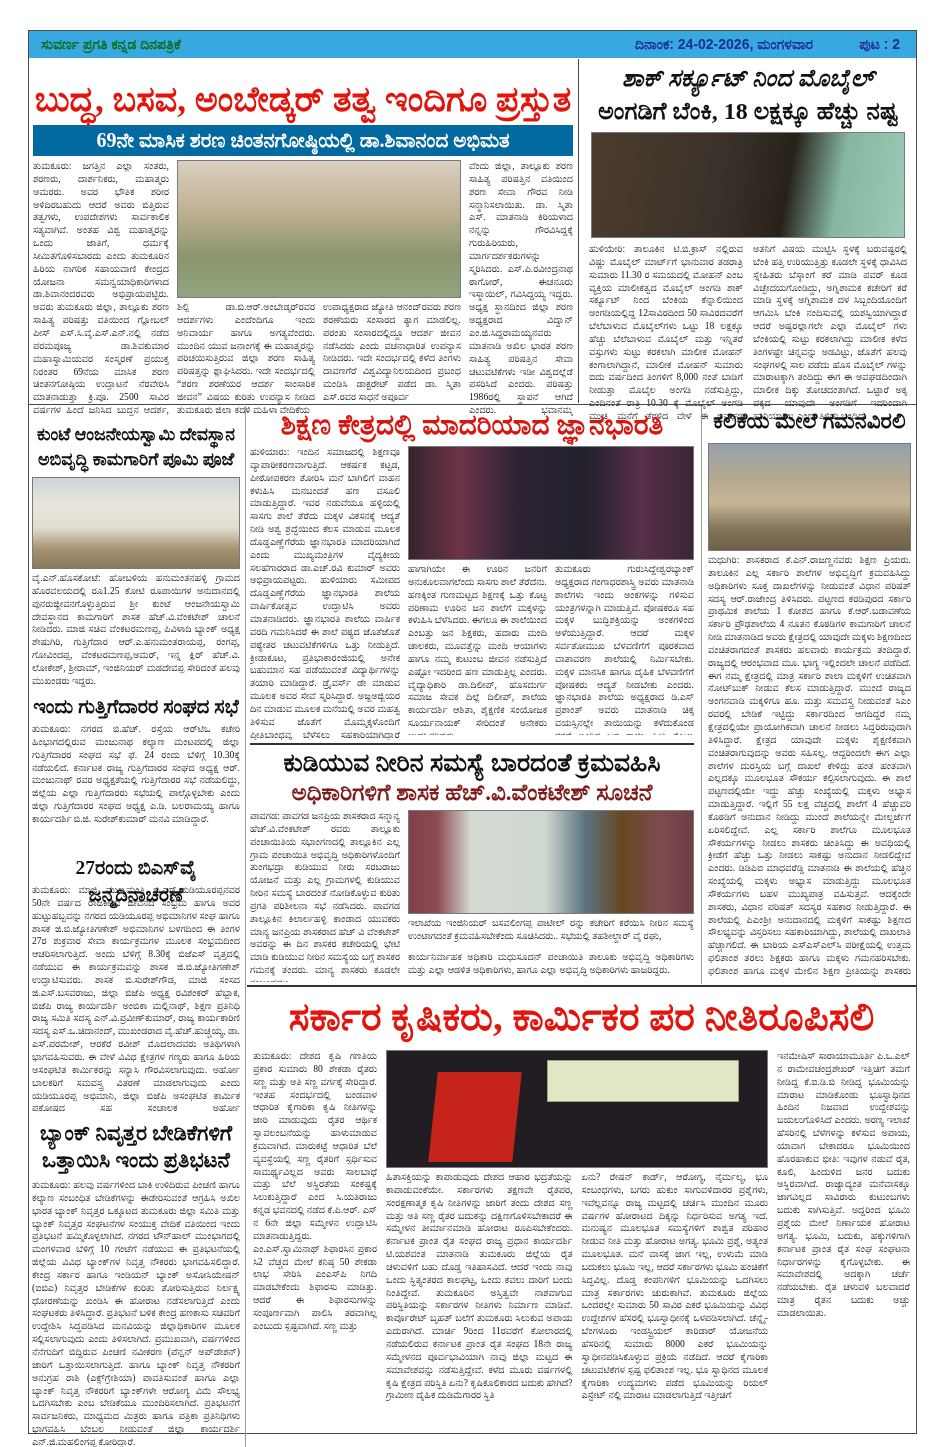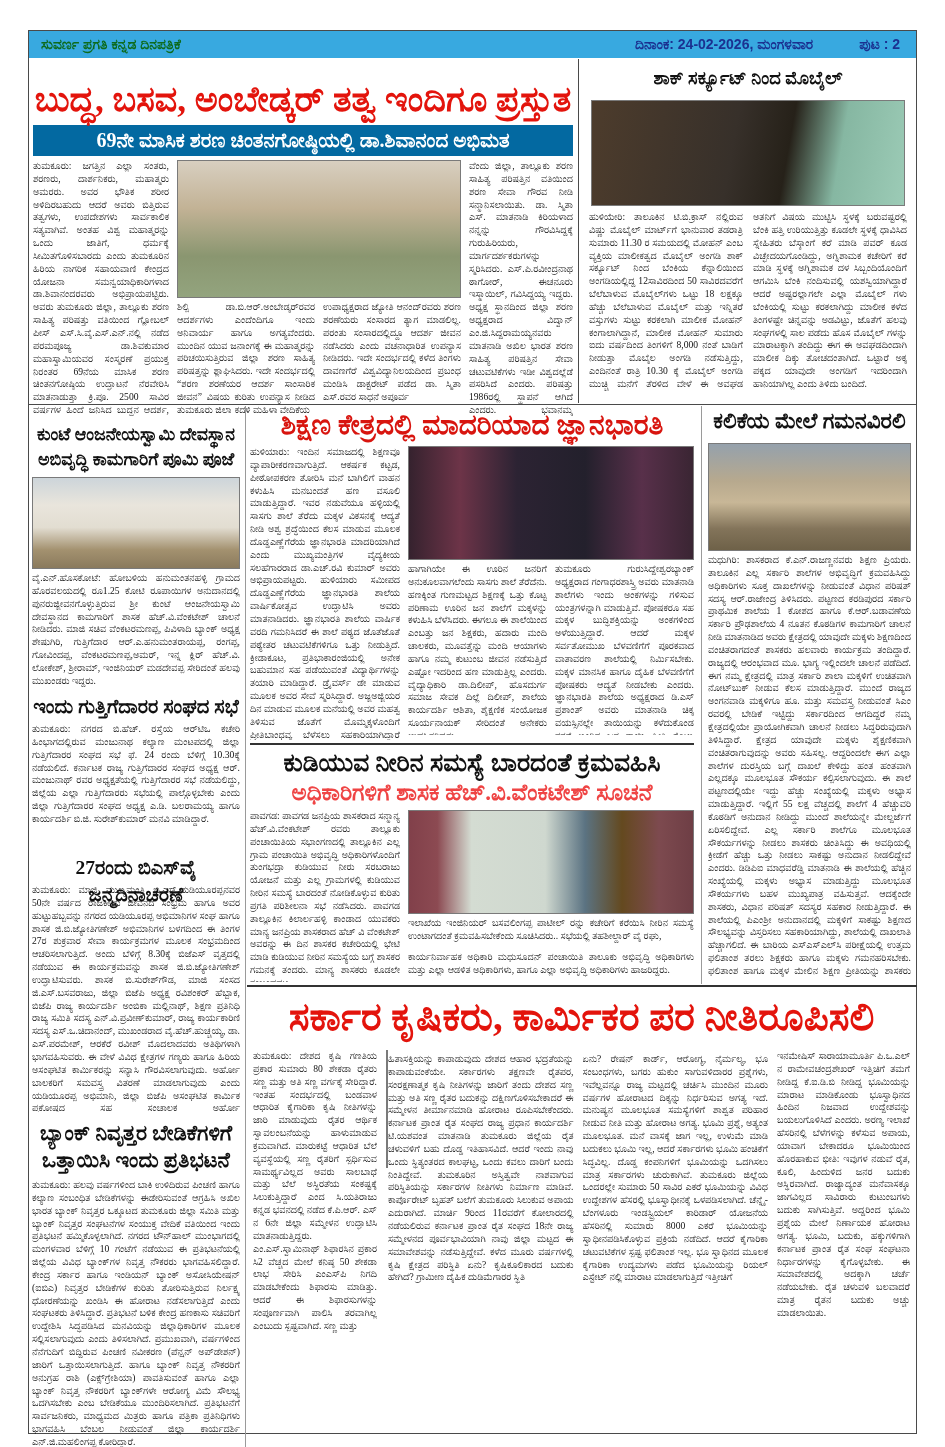--- a/index.html
+++ b/index.html
@@ -25,21 +25,21 @@
   .a1row{display:flex;gap:8px;margin-top:4px;height:256px;}
   .a1c1{width:136px;flex:none;}
   .a1mid{width:284px;flex:none;display:flex;flex-direction:column;}
   .a1mid .ph{height:138px;background:linear-gradient(180deg,#d8cfc0 0%,#c2b295 35%,#8a9670 70%,#93a47e 100%);}
   .a1sub{display:flex;gap:8px;margin-top:3px;height:112px;}
   .a1sub div{flex:1;}
   .a1c4{flex:1;}
   
   .art2{position:absolute;left:578px;top:59px;width:339px;height:344px;box-sizing:border-box;
         border-left:1px solid #4a4a4a;padding:2px 10px 0 10px;}
-  .art2 .hl1{font-size:18px;line-height:34px;}
+  .art2 .hl1{font-size:24px;line-height:34px;font-style:italic;}
   .art2 .hl2{font-size:24px;line-height:32px;}
   .art2 .ph{height:106px;margin:5px 2px;background:linear-gradient(100deg,#4d3c2c 0%,#37302a 45%,#262119 62%,#86b7a2 78%,#9ccbb6 100%);}
   .a2row{display:flex;gap:10px;height:182px;}
   .a2row div{flex:1;}
   
   .leftcol{position:absolute;left:30px;top:406px;width:216px;height:1236px;box-sizing:border-box;
            border-right:1px solid #9a9a9a;padding:16px 5px 0 2px;}
   .kunte-h{font-size:17.5px;line-height:25px;height:52px;}
   .leftcol .ph{height:92px;margin:3px 0;background:linear-gradient(180deg,#cdd5da 0%,#e9e5dc 30%,#e2ddd1 55%,#a3916f 80%,#8a7a5d 100%);}
   .gutti-h,.bsy-h{font-size:19.5px;line-height:27px;height:28px;margin-top:3px;}
@@ -53,39 +53,39 @@
           border-right:1px solid #9a9a9a;padding:0 7px 0 3px;}
   .jnana-h{font-size:28px;line-height:38px;height:40px;color:#d8150f;}
   .jrow{display:flex;gap:8px;height:294px;}
   .jc1{width:150px;flex:none;}
   .jright{flex:1;display:flex;flex-direction:column;}
   .jright .ph{height:114px;background:linear-gradient(90deg,#35222e 0%,#6d3448 18%,#2c2333 38%,#23202c 62%,#58304a 82%,#3a2533 100%);}
   .jsub{display:flex;gap:8px;margin-top:3px;height:172px;}
   .jsub div{flex:1;}
   .mid-div{height:2px;background:#333;margin:3px 0;}
   .neeru-h1{font-size:25px;line-height:29px;height:30px;}
-  .neeru-h2{font-size:23px;line-height:29px;height:30px;color:#ef4444;}
+  .neeru-h2{font-size:23px;line-height:29px;height:30px;color:#7f1d1d;}
   .nrow{display:flex;gap:8px;height:172px;margin-top:2px;}
   .nc1{width:150px;flex:none;}
   .nright{flex:1;display:flex;flex-direction:column;}
   .nright .ph{height:104px;background:linear-gradient(90deg,#81404a 0%,#8c4a52 10%,#d4dcd2 22%,#cfd8cf 48%,#5b7382 62%,#64491f 75%,#7d4a4f 88%,#6e3e45 100%);}
   .ncaps{display:flex;gap:8px;margin-top:3px;height:60px;flex-direction:column;}
   .ncaps div{flex:1;}
   
   .rightcol{position:absolute;left:703px;top:406px;width:214px;height:458px;box-sizing:border-box;padding:0 6px 0 5px;}
   .kalike-h{font-size:21.5px;line-height:30px;height:34px;}
   .rightcol .ph{height:108px;margin:3px 0;background:linear-gradient(180deg,#95a1ac 0%,#b7a98e 35%,#c8b797 55%,#83745a 80%,#6e6148 100%);}
   .rc-b{height:424px;margin-top:2px;}
   
   .botline{position:absolute;left:247px;top:985px;width:670px;height:2px;background:#333;}
   .bottom{position:absolute;left:247px;top:988px;width:670px;height:458px;box-sizing:border-box;padding:0 7px 0 6px;}
   .banner-h{font-size:39px;line-height:58px;height:60px;color:#e3140c;}
   .brow{display:flex;gap:9px;height:386px;margin-top:2px;}
   .bc1{width:124px;flex:none;}
-  .bmid{width:382px;flex:none;display:flex;}
+  .bmid{width:382px;flex:none;display:flex;flex-direction:column;}
   .bmid .ph{height:118px;background:#221d22;}
   .bmid .ph:before{content:"";position:absolute;left:12%;top:18%;width:22%;height:78%;background:#c6231b;transform:skewX(-6deg);}
   .bmid .ph:after{content:"";position:absolute;left:42%;top:8%;width:50%;height:34%;background:#dfe7c5;border:1px solid #9aa37a;}
   .bsub{display:flex;gap:9px;margin-top:3px;height:250px;}
   .bsub div{flex:1;}
   .bc4{flex:1;height:300px;}
 </style>
 </head>
 <body>
 
@@ -109,20 +109,21 @@
           <div class="bodytxt">ಶಿಲ್ಪಿ ಡಾ.ಬಿ.ಆರ್.ಅಂಬೇಡ್ಕರ್‌ರವರ ಆದರ್ಶಗಳು ಎಂದೆಂದಿಗೂ ಇಂದು ಅನಿವಾರ್ಯ ಹಾಗೂ ಅಗತ್ಯವೆಂದರು. ಮುಂದಿನ ಯುವ ಜನಾಂಗಕ್ಕೆ ಈ ಮಹಾತ್ಮರನ್ನು ಪರಿಚಯಿಸುತ್ತಿರುವ ಜಿಲ್ಲಾ ಶರಣ ಸಾಹಿತ್ಯ ಪರಿಷತ್ತನ್ನು ಶ್ಲಾಘಿಸಿದರು. ಇದೇ ಸಂದರ್ಭದಲ್ಲಿ “ಶರಣ ಶರಣೆಯರ ಆದರ್ಶ ಸಾಂಸಾರಿಕ ಜೀವನ” ವಿಷಯ ಕುರಿತು ಉಪನ್ಯಾಸ ನೀಡಿದ ತುಮಕೂರು ಜಿಲ್ಲಾ ಕದಳಿ ಮಹಿಳಾ ವೇದಿಕೆಯ</div>
           <div class="bodytxt">ಉಪಾಧ್ಯಕ್ಷರಾದ ಜ್ಯೋತಿ ಆನಂದ್‌ರವರು ಶರಣ ಶರಣೆಯರು ಸಂಸಾರದ ತ್ಯಾಗ ಮಾಡಲಿಲ್ಲ. ಪರಂತು ಸಂಸಾರದಲ್ಲಿದ್ದೂ ಆದರ್ಶ ಜೀವನ ನಡೆಸಿದರು ಎಂದು ವಚನಾಧಾರಿತ ಉಪನ್ಯಾಸ ನೀಡಿದರು. ಇದೇ ಸಂದರ್ಭದಲ್ಲಿ ಕಳೆದ ತಿಂಗಳು ದಾವಣಗೆರೆ ವಿಶ್ವವಿದ್ಯಾನಿಲಯದಿಂದ ಪ್ರಬಂಧ ಮಂಡಿಸಿ ಡಾಕ್ಟರೇಟ್ ಪಡೆದ ಡಾ. ಸ್ಮಿತಾ ಎಸ್.ರವರ ಸಾಧನೆ ಅಪೂರ್ವ</div>
         </div>
       </div>
       <div class="bodytxt a1c4">ವೆಂದು ಜಿಲ್ಲಾ, ತಾಲ್ಲೂಕು ಶರಣ ಸಾಹಿತ್ಯ ಪರಿಷತ್ತಿನ ವತಿಯಿಂದ ಶರಣ ಸೇವಾ ಗೌರವ ನೀಡಿ ಸನ್ಮಾನಿಸಲಾಯಿತು. ಡಾ. ಸ್ಮಿತಾ ಎಸ್. ಮಾತನಾಡಿ ಕಿರಿಯಳಾದ ನನ್ನನ್ನು ಗೌರವಿಸಿದ್ದಕ್ಕೆ ಗುರುಹಿರಿಯರು, ಮಾರ್ಗದರ್ಶಕರುಗಳನ್ನು ಸ್ಮರಿಸಿದರು. ಎಸ್.ಪಿ.ರವೀಂದ್ರನಾಥ ಠಾಗೋರ್, ಈಚನೂರು ಇಸ್ಮಾಯಿಲ್, ಗವಿಸಿದ್ದಯ್ಯ ಇದ್ದರು. ಅಧ್ಯಕ್ಷ ಸ್ಥಾನದಿಂದ ಜಿಲ್ಲಾ ಶರಣ ಅಧ್ಯಕ್ಷರಾದ ವಿದ್ವಾನ್ ಎಂ.ಜಿ.ಸಿದ್ದರಾಮಯ್ಯನವರು ಮಾತನಾಡಿ ಅಖಿಲ ಭಾರತ ಶರಣ ಸಾಹಿತ್ಯ ಪರಿಷತ್ತಿನ ಸೇವಾ ಚಟುವಟಿಕೆಗಳು ಇಡೀ ವಿಶ್ವದಲ್ಲೆಡೆ ಪಸರಿಸಿದೆ ಎಂದರು. ಪರಿಷತ್ತು 1986ರಲ್ಲಿ ಸ್ಥಾಪನೆ ಆಗಿದೆ ಎಂದರು. ಭವಾನಮ್ಮ ಗುರುಮಲ್ಲಪ್ಪ, ಏಮಿಕ್ರಿ ಈಶ್ವರಯ್ಯ ವಚನ ಗಾಯನ ನಡೆಸಿಕೊಟ್ಟರು. ಈಚನೂರು ರಾಜಶೇಖರಯ್ಯ ಸ್ವಾಗತಿಸಿ ನಿರೂಪಿಸಿದರು. ಸುಂದರಮೂರ್ತಿ ಶರಣು ಸಮರ್ಪಿಸಿದರು. ಡಾ.ಶಿವಾನಂದ, ಜ್ಯೋತಿ ಆನಂದ್ ಡಾ.ಸ್ಮಿತಾ.ಎಸ್ ರವರನ್ನು ಸನ್ಮಾನಿಸಲಾಯಿತು. ನಂತರ ಪ್ರಸಾದ ವಿತರಣೆಯಾಯಿತು.</div>
     </div>
   </section>
 
   <section class="art2">
     <div class="hl hl1">ಶಾಕ್ ಸರ್ಕ್ಯೂಟ್ ನಿಂದ ಮೊಬೈಲ್</div>
+    <div class="hl hl2">ಅಂಗಡಿಗೆ ಬೆಂಕಿ, 18 ಲಕ್ಷಕ್ಕೂ ಹೆಚ್ಚು ನಷ್ಟ</div>
     <div class="ph"></div>
     <div class="a2row">
       <div class="bodytxt">ಹುಳಿಯೇರಿ: ತಾಲೂಕಿನ ಟಿ.ಬಿ.ಕ್ರಾಸ್ ನಲ್ಲಿರುವ ವಿಷ್ಣು ಮೊಬೈಲ್ ಮಾರ್ಟ್‌ಗೆ ಭಾನುವಾರ ತಡರಾತ್ರಿ ಸುಮಾರು 11.30 ರ ಸಮಯದಲ್ಲಿ ಮೋಹನ್ ಎಂಬ ವ್ಯಕ್ತಿಯ ಮಾಲೀಕತ್ವದ ಮೊಬೈಲ್ ಅಂಗಡಿ ಶಾಕ್ ಸರ್ಕ್ಯೂಟ್ ನಿಂದ ಬೆಂಕಿಯ ಕೆನ್ನಾಲಿಯಿಂದ ಅಂಗಡಿಯಲ್ಲಿದ್ದ 12ಸಾವಿರದಿಂದ 50 ಸಾವಿರದವರೆಗೆ ಬೆಲೆಬಾಳುವ ಮೊಬೈಲ್‌ಗಳು ಒಟ್ಟು 18 ಲಕ್ಷಕ್ಕೂ ಹೆಚ್ಚು ಬೆಲೆಬಾಳುವ ಮೊಬೈಲ್ ಮತ್ತು ಇನ್ನಿತರೆ ವಸ್ತುಗಳು ಸುಟ್ಟು ಕರಕಲಾಗಿ ಮಾಲೀಕ ಮೋಹನ್ ಕಂಗಾಲಾಗಿದ್ದಾನೆ, ಮಾಲೀಕ ಮೋಹನ್ ಸುಮಾರು ಐದು ವರ್ಷದಿಂದ ತಿಂಗಳಿಗೆ 8,000 ನಂತೆ ಬಾಡಿಗೆ ನೀಡುತ್ತಾ ಮೊಬೈಲ ಅಂಗಡಿ ನಡೆಸುತ್ತಿದ್ದು, ಎಂದಿನಂತೆ ರಾತ್ರಿ 10.30 ಕ್ಕೆ ಮೊಬೈಲ್ ಅಂಗಡಿ ಮುಚ್ಚಿ ಮನೆಗೆ ತೆರಳಿದ ವೇಳೆ ಈ ಅವಘಡ ಸಂಭವಿಸಿದ್ದು ಸ್ಥಳೀಯರು ಕೂಡಲೇ</div>
       <div class="bodytxt">ಅತನಿಗೆ ವಿಷಯ ಮುಟ್ಟಿಸಿ ಸ್ಥಳಕ್ಕೆ ಬರುವಷ್ಟರಲ್ಲಿ ಬೆಂಕಿ ಹತ್ತಿ ಉರಿಯುತ್ತಿತ್ತು ಕೂಡಲೇ ಸ್ಥಳಕ್ಕೆ ಧಾವಿಸಿದ ಸ್ನೇಹಿತರು ಬೆಸ್ಕಾಂಗೆ ಕರೆ ಮಾಡಿ ಪವರ್ ಕೂಡ ವಿಚ್ಛೇದಯಗೊಂಡಿದ್ದು, ಅಗ್ನಿಶಾಮಕ ಕಚೇರಿಗೆ ಕರೆ ಮಾಡಿ ಸ್ಥಳಕ್ಕೆ ಅಗ್ನಿಶಾಮಕ ದಳ ಸಿಬ್ಬಂದಿಯೊಂದಿಗೆ ಆಗಮಿಸಿ ಬೆಂಕಿ ನಂದಿಸುವಲ್ಲಿ ಯಶಸ್ವಿಯಾಗಿದ್ದಾರೆ ಆದರೆ ಅಷ್ಟರಲ್ಲಾಗಲೇ ಎಲ್ಲಾ ಮೊಬೈಲ್ ಗಳು ಬೆಂಕಿಯಲ್ಲಿ ಸುಟ್ಟು ಕರಕಲಾಗಿದ್ದು ಮಾಲೀಕ ಕಳೆದ ತಿಂಗಳಷ್ಟೇ ಚಿನ್ನವನ್ನು ಅಡವಿಟ್ಟು, ಜೊತೆಗೆ ಹಲವು ಸಂಘಗಳಲ್ಲಿ ಸಾಲ ಪಡೆದು ಹೊಸ ಮೊಬೈಲ್ ಗಳನ್ನು ಮಾರಾಟಕ್ಕಾಗಿ ತಂದಿದ್ದು ಈಗ ಈ ಅವಘಡದಿಂದಾಗಿ ಮಾಲೀಕ ದಿಕ್ಕು ತೋಚದಂತಾಗಿದೆ. ಒಟ್ಟಾರೆ ಅಕ್ಕ ಪಕ್ಕದ ಯಾವುದೇ ಅಂಗಡಿಗೆ ಇದರಿಂದಾಗಿ ಹಾನಿಯಾಗಿಲ್ಲ ಎಂದು ತಿಳಿದು ಬಂದಿದೆ.</div>
     </div>
   </section>
 
   <div class="rule-h" style="left:29px;top:404px;width:888px;"></div>
 
   <aside class="leftcol">

